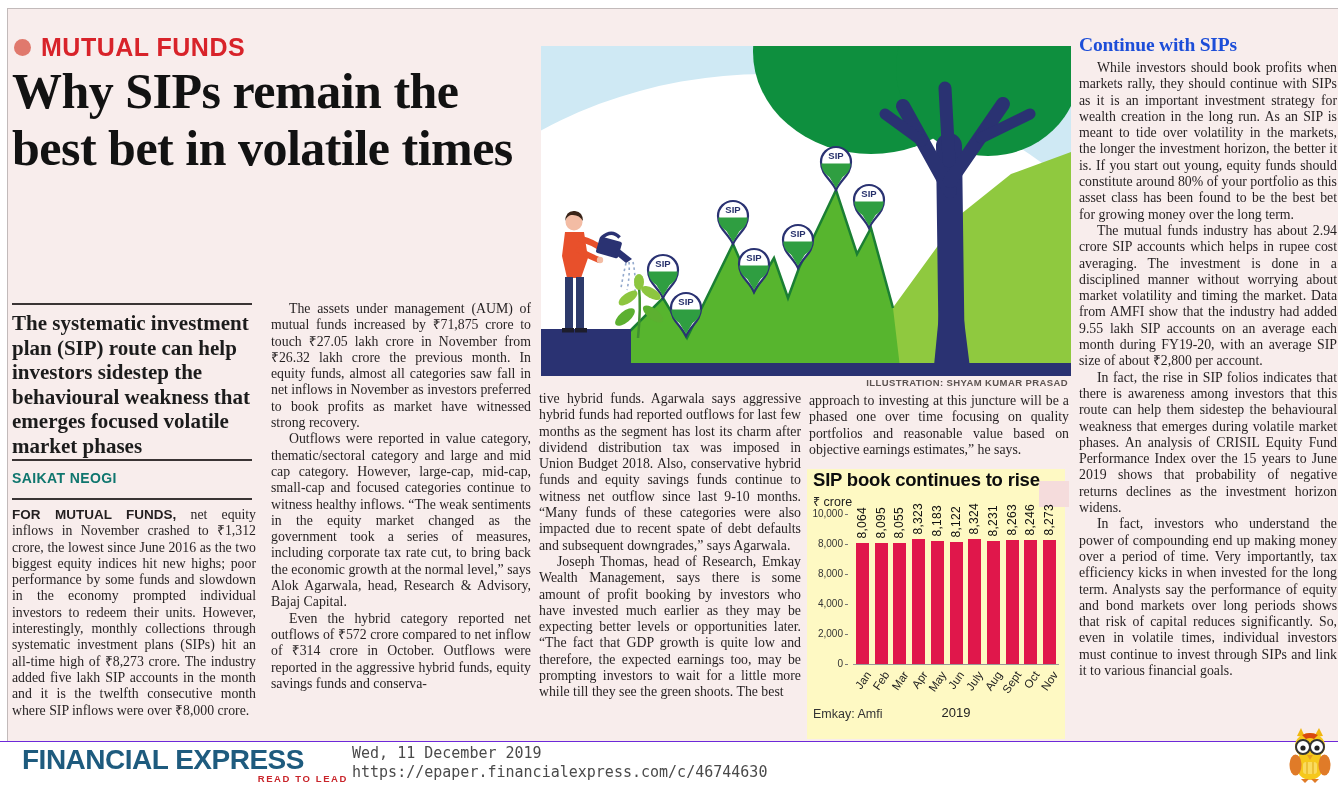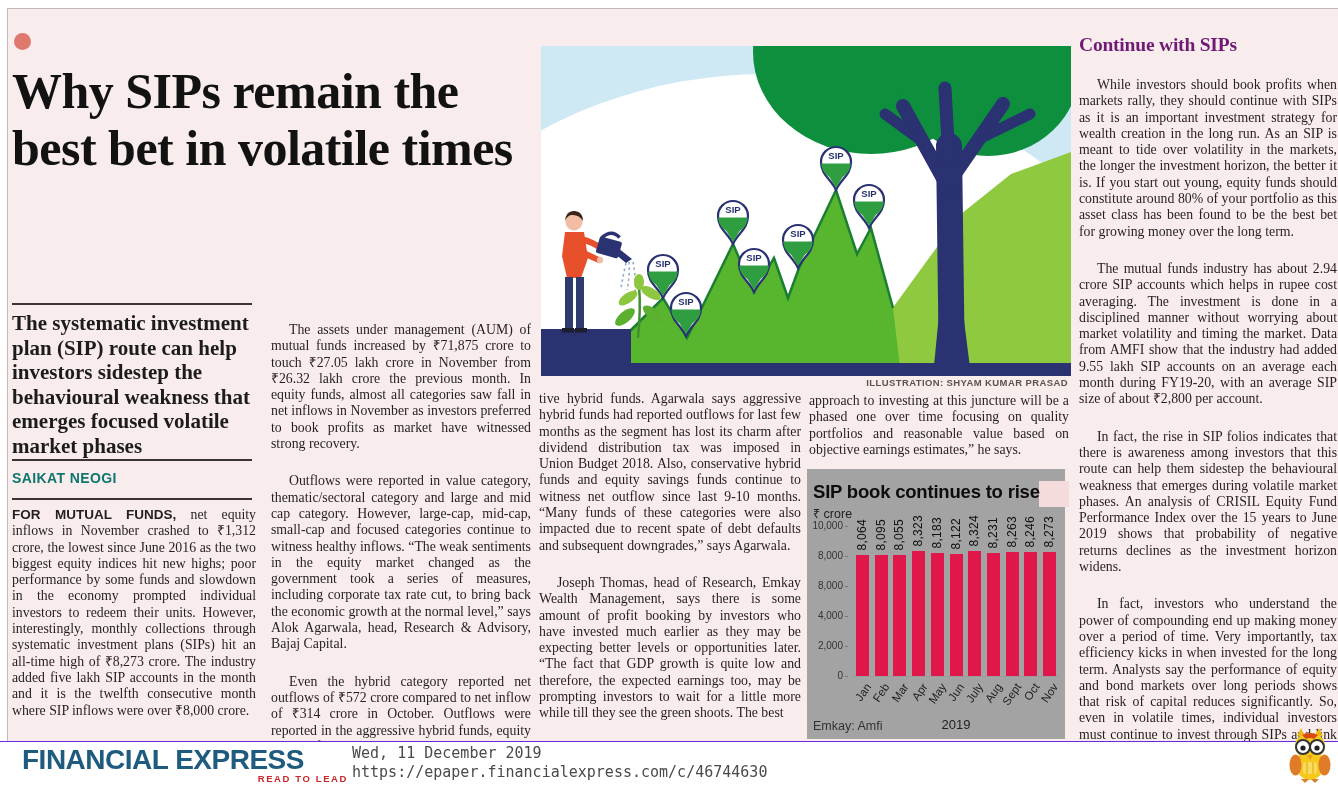--- a/index.html
+++ b/index.html
@@ -13,38 +13,38 @@
   .headline{position:absolute;left:4px;top:54px;width:505px;font-weight:bold;font-size:50px;
     line-height:57px;color:#121212;letter-spacing:-.5px;}
   .rule{position:absolute;left:4px;width:240px;height:2px;background:#3a3434;}
   .standfirst{position:absolute;left:4px;top:302px;width:244px;font-weight:bold;font-size:21px;
     line-height:24.5px;color:#1c1c1c;}
   .byline{position:absolute;left:4px;top:461px;font-family:"Liberation Sans",sans-serif;
     font-weight:bold;font-size:14px;letter-spacing:.4px;color:#0f766e;}
   
   .col{position:absolute;font-size:13.8px;line-height:16.3px;color:#231f20;text-align:justify;overflow:hidden;}
   .col p{margin:0;}
-  .col p.ind{text-indent:18px;margin-top:21px;}
+  .col p.ind{text-indent:18px;}
   .lead-in{font-family:"Liberation Sans",sans-serif;font-weight:bold;font-size:13.5px;}
   .subhead{font-weight:bold;font-size:19.5px;line-height:22px;margin:6px 0 4px 0;text-align:left;
-    letter-spacing:-.2px;color:#701a75;}
+    letter-spacing:-.2px;color:#1d4ed8;}
   .col1{left:4px;top:498px;width:244px;height:234px;}
   .col2{left:263px;top:292px;width:260px;height:440px;}
   .col3{left:531px;top:382px;width:262px;height:350px;}
   .col4{left:801px;top:384px;width:260px;height:70px;}
   .col5{left:1071px;top:25px;width:258px;height:708px;}
   .col5 .subhead{margin:0 0 4px 0;}
   
   .illo{position:absolute;left:533px;top:37px;width:530px;height:330px;}
   .illo svg{display:block;}
   .illo-credit{position:absolute;left:533px;top:368px;width:527px;text-align:right;
     font-family:"Liberation Sans",sans-serif;font-weight:bold;font-size:9.5px;letter-spacing:.4px;color:#5c5350;}
   
-  .chart{position:absolute;left:799px;top:460px;width:258px;height:270px;background:#a3a3a3;
-    font-family:"Liberation Sans",sans-serif;padding:12px 6px;box-sizing:border-box;}
+  .chart{position:absolute;left:799px;top:460px;width:258px;height:270px;background:#fef9c3;
+    font-family:"Liberation Sans",sans-serif;padding:0 6px;box-sizing:border-box;}
   .chart-corner{position:absolute;right:-4px;top:12px;width:30px;height:26px;background:#f5dcdc;}
   .chart-title{position:relative;font-weight:bold;font-size:18.5px;letter-spacing:-.2px;color:#0d0d0d;}
   .chart-unit{font-size:12.5px;color:#222;margin-top:2px;}
   .chart-plotrow{display:flex;margin-top:4px;}
   .chart-yaxis{width:40px;position:relative;height:150px;flex:none;}
   .ytick{position:absolute;right:5px;font-size:10px;color:#333;white-space:nowrap;}
   .ytick::after{content:"";display:inline-block;width:3px;height:1px;background:#777;
     vertical-align:middle;margin-left:2px;}
   .chart-bars{flex:1;display:flex;align-items:flex-end;height:150px;position:relative;
     border-bottom:1px solid #999;}
@@ -68,20 +68,21 @@
     font-size:15px;line-height:19px;color:#4a4a4a;white-space:nowrap;}
   .owl{position:absolute;left:1284px;top:726px;width:52px;height:58px;}
 </style>
 </head>
 <body>
 
 <div class="page">
 
   <div class="kicker">
     <span class="dot"></span>
+    <span>MUTUAL FUNDS</span>
   </div>
 
   <h1 class="headline" style="margin:0">Why SIPs remain the best bet in volatile times</h1>
 
   <div class="rule" style="top:294px"></div>
   <div class="standfirst">The systematic investment plan (SIP) route can help investors sidestep the behavioural weakness that emerges focused volatile market phases</div>
   <div class="rule" style="top:450px"></div>
   <div class="byline">SAIKAT NEOGI</div>
   <div class="rule" style="top:489px"></div>
 

